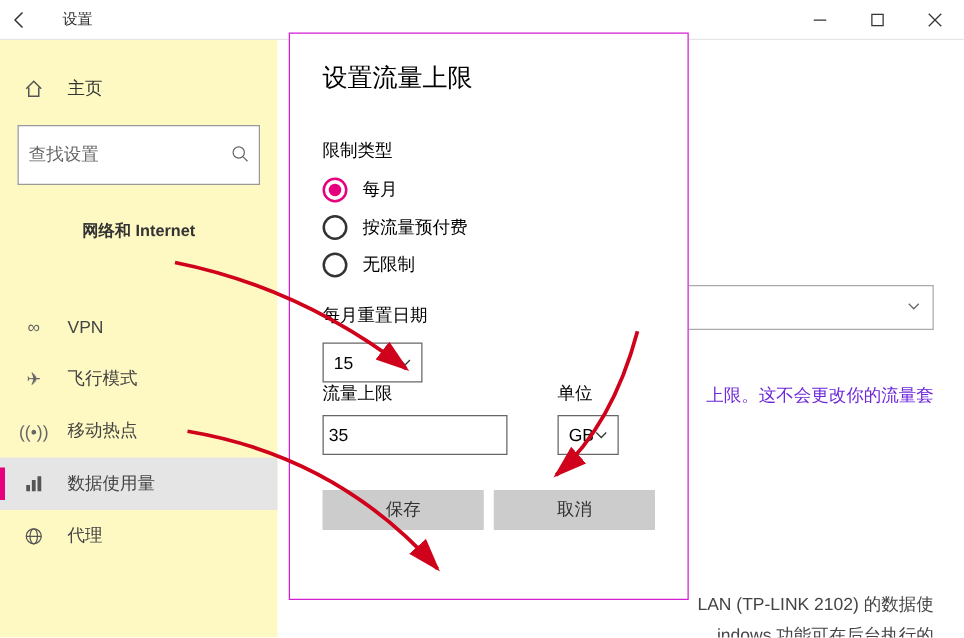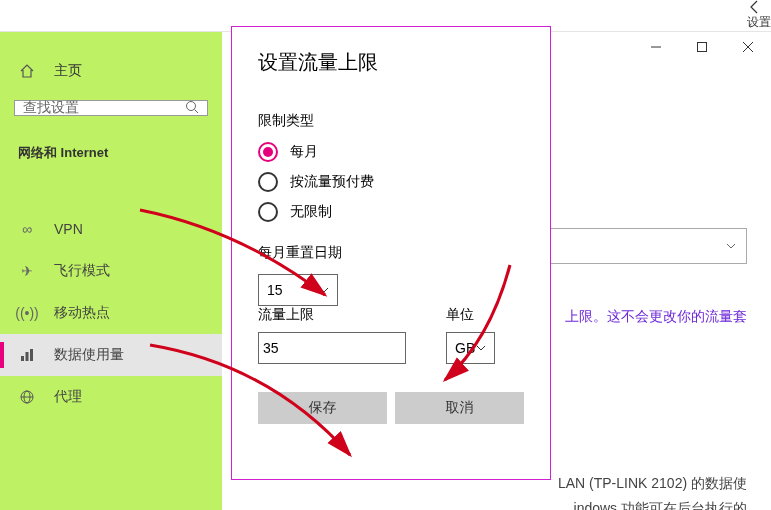--- a/index.html
+++ b/index.html
@@ -1,27 +1,27 @@
 <!DOCTYPE html>
 <html><head>
 <meta charset="utf-8">
 <style>
 * { box-sizing: border-box; margin: 0; padding: 0; font-family: "Microsoft YaHei", "Segoe UI", sans-serif; }
 body { width: 771px; height: 510px; background: #fff; position: relative; overflow: hidden; }
 
-.titlebar { height: 32px; display: flex; align-items: flex-end; border-bottom: 1px solid #e5e5e5; flex-direction: column; }
+.titlebar { height: 32px; display: flex; align-items: center; border-bottom: 1px solid #e5e5e5; }
 .titlebar .back { width: 32px; height: 32px; display: flex; align-items: center; justify-content: center; color: #333; }
 .titlebar .title { font-size: 12px; color: #333; margin-left: 18px; }
 .titlebar .winctl { margin-left: auto; display: flex; }
 .titlebar .winctl div { width: 46px; height: 32px; display: flex; align-items: center; justify-content: center; color: #333; }
 
 .main { display: flex; height: calc(100% - 32px); }
-.sidebar { width: 222px; background: #bef264; padding-top: 24px; }
+.sidebar { width: 222px; background: #fef9c3; padding-top: 24px; text-align: center; }
 .home-row { display: flex; align-items: center; gap: 18px; padding: 6px 18px 20px 18px; color: #333; font-size: 14px; }
-.search { margin: 0 14px 28px 14px; height: 16px; border: 1px solid #999; background: #fff; display: flex; align-items: center; padding: 0 8px; color: #666; font-size: 14px; justify-content: space-between; }
+.search { margin: 0 14px 28px 14px; height: 48px; border: 1px solid #999; background: #fff; display: flex; align-items: center; padding: 0 8px; color: #666; font-size: 14px; justify-content: space-between; }
 .section-label { padding: 0 18px 14px 18px; font-size: 13px; font-weight: 600; color: #333; }
 .nav-item { display: flex; align-items: center; gap: 18px; padding: 12px 18px; font-size: 14px; color: #444; position: relative; }
 .nav-item.active { background: #e5e5e5; }
 .nav-item.active::before { content: ""; position: absolute; left: 0; top: 8px; bottom: 8px; width: 4px; background: #e6007e; }
 .nav-icon { width: 18px; height: 18px; color: #666; display: flex; align-items: center; justify-content: center; }
 
 .content { flex: 1; position: relative; padding: 40px 28px; color: #333; }
 .bg-select { position: absolute; top: 196px; right: 24px; left: 240px; height: 36px; border: 1px solid #aaa; }
 .bg-select .chev { position: absolute; right: 10px; top: 50%; transform: translateY(-50%); color: #666; }
 .bg-text1 { position: absolute; top: 276px; right: 24px; font-size: 14px; color: #6d28d9; }

